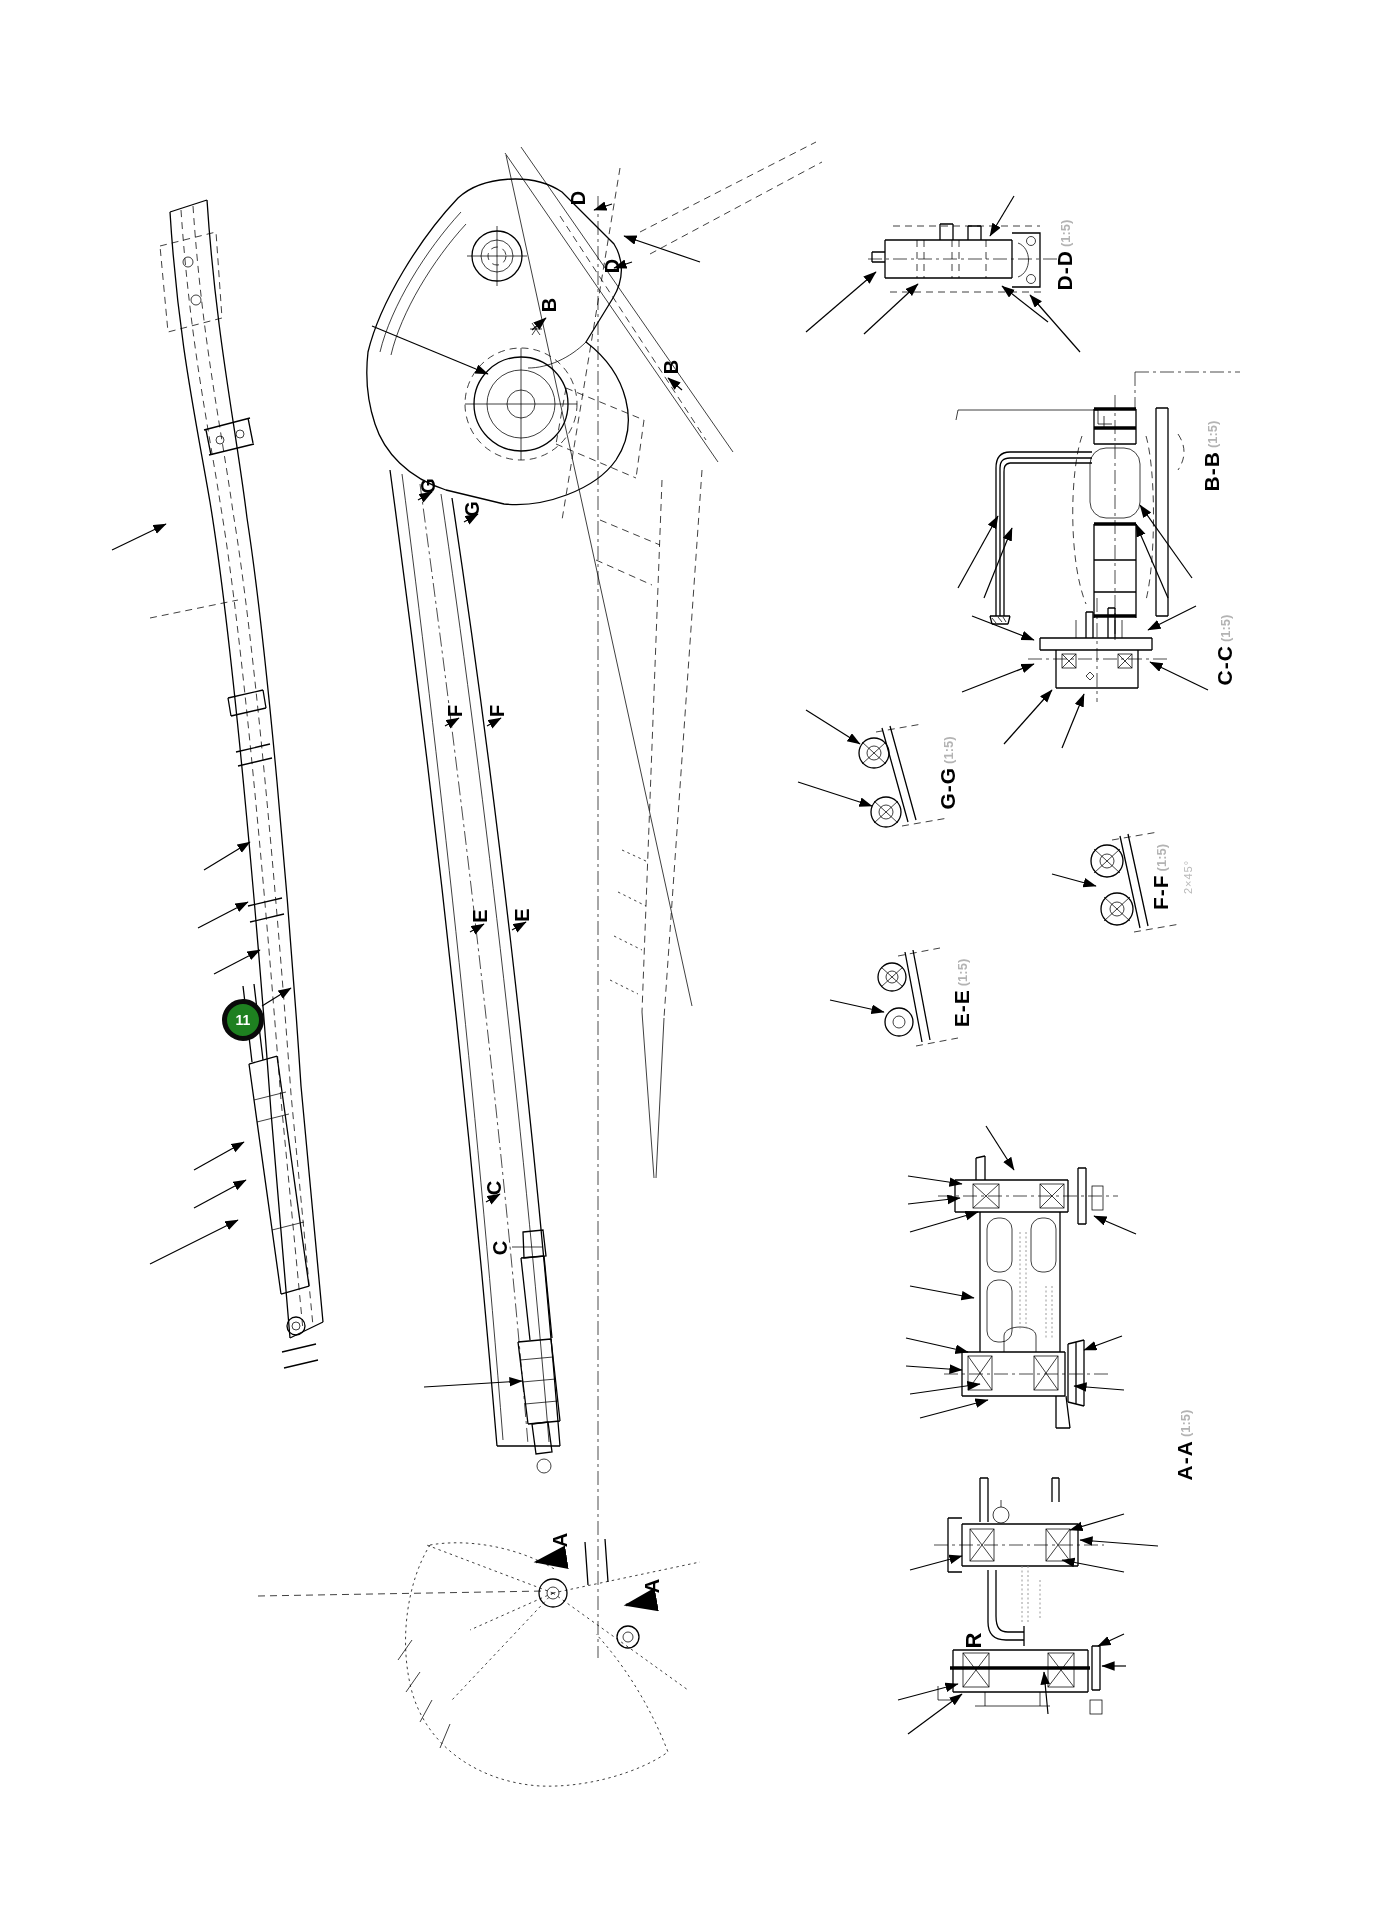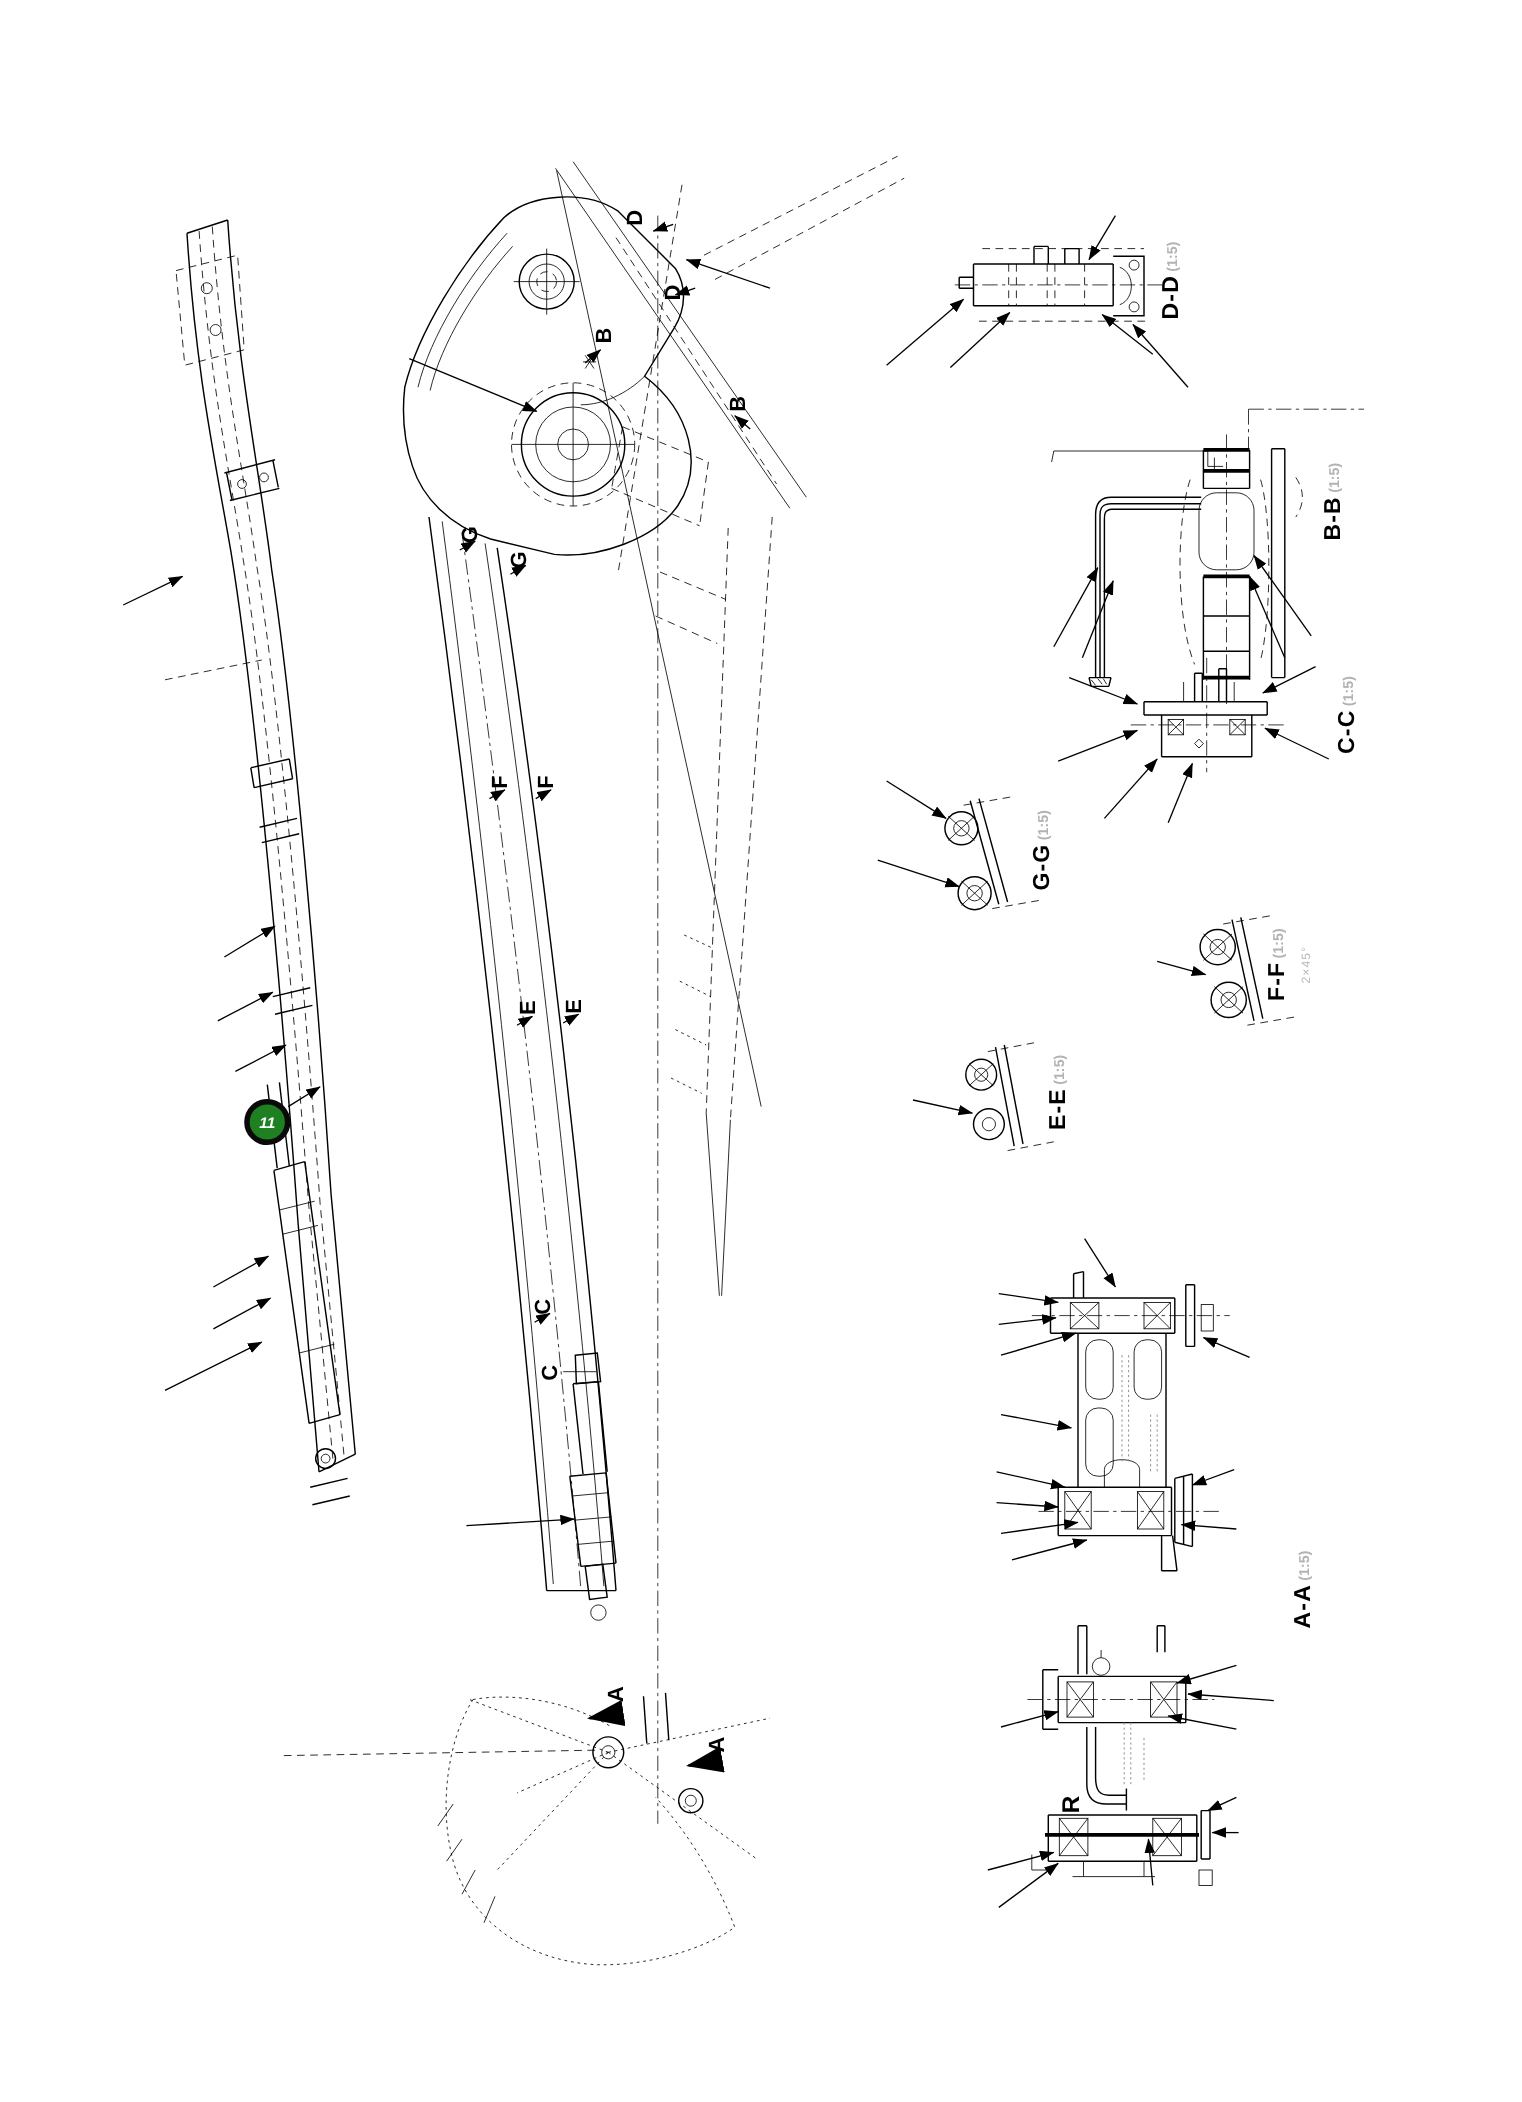--- a/index.html
+++ b/index.html
@@ -21,21 +21,21 @@
           font-weight:bold;font-size:21px;color:#000;letter-spacing:1px;display:flex;align-items:center;}
   .slabel .scale{font-size:13px;color:#b3b3b3;font-weight:bold;margin-left:3px;letter-spacing:0;}
   .cut{position:absolute;transform:translate(-50%,-50%) rotate(-90deg);font-weight:bold;
        font-size:20px;color:#000;line-height:1;}
   .note{position:absolute;transform:translate(-50%,-50%) rotate(-90deg);font-size:11px;
         color:#b9b9b9;white-space:nowrap;letter-spacing:1px;}
   
   .badge{position:absolute;left:222px;top:999px;width:42px;height:42px;border-radius:50%;
          background:#1e8020;border:5px solid #0a0a0a;box-sizing:border-box;display:flex;
          align-items:center;justify-content:center;cursor:pointer;}
-  .badge span{color:#fff;font-size:14px;font-weight:bold;font-style:italic;}
+  .badge span{color:#fff;font-size:14px;font-weight:bold;}
 </style>
 </head>
 <body>
 
 <div class="page">
 
 <svg width="1384" height="1911" viewBox="0 0 1384 1911">
   <defs>
     <marker id="ah" markerWidth="12" markerHeight="9" refX="10.5" refY="4" orient="auto">
       <path d="M0,0 L11,4 L0,8 Z" fill="#000"></path>

